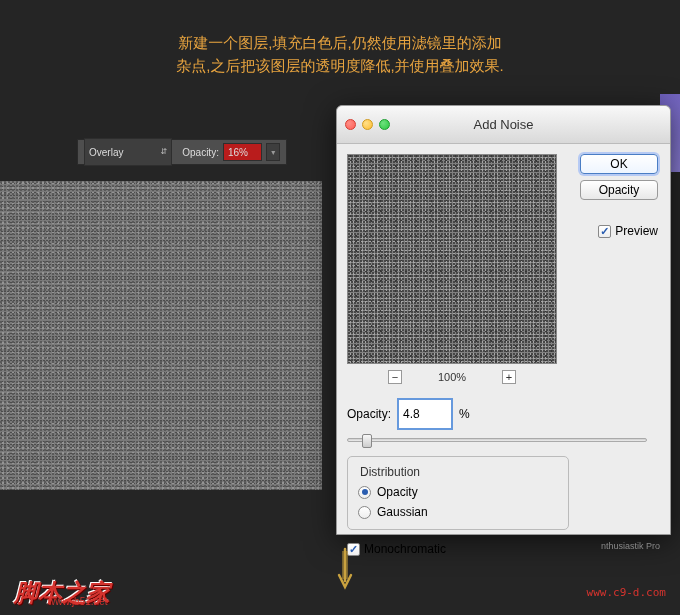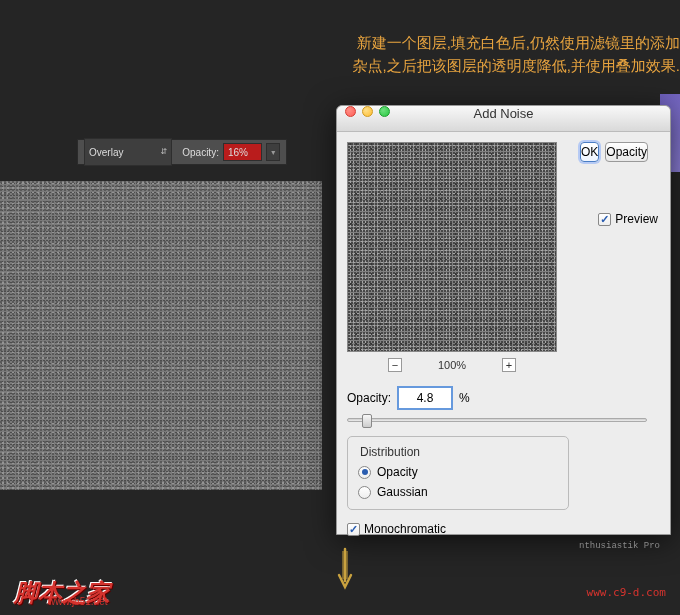--- a/index.html
+++ b/index.html
@@ -1,60 +1,60 @@
 <!DOCTYPE html>
 <html><head>
 <meta charset="utf-8">
 <style>
 *{margin:0;padding:0;box-sizing:border-box}
 body{width:680px;height:615px;background:#252525;font-family:'Lucida Grande',Arial,sans-serif;font-size:12px;position:relative;overflow:hidden}
-.instruction{position:absolute;top:32px;left:0;right:0;text-align:right;color:#e8a43f;font-size:15px;line-height:1.5;font-weight:500}
+.instruction{position:absolute;top:32px;left:0;right:0;text-align:center;color:#e8a43f;font-size:15px;line-height:1.5;font-weight:500}
 .ps-bar{position:absolute;top:139px;left:77px;width:210px;height:26px;background:#4e4e4e;border:1px solid #2a2a2a;display:flex;align-items:center;padding:3px 6px;gap:4px}
 .ps-select{background:#3e3e3e;border:1px solid #2e2e2e;color:#ddd;height:28px;width:90px;padding:0 4px;font-size:10px;display:flex;align-items:center;justify-content:space-between}
 .ps-label{color:#ddd;font-size:10px;margin-left:6px}
 .ps-val{background:#b91c1c;border:1px solid #2e2e2e;color:#ddd;height:18px;width:40px;padding:0 4px;font-size:10px;display:flex;align-items:center}
 .ps-caret{background:#3e3e3e;border:1px solid #2e2e2e;width:14px;height:18px;display:flex;align-items:center;justify-content:center;color:#999;font-size:8px}
 .arrows{font-size:8px;line-height:1;color:#bbb}
 .canvas-noise{position:absolute;top:181px;left:0;width:322px;height:309px;background:#7a7a7a}
 .canvas-noise::before{content:"";position:absolute;inset:0;background-image:radial-gradient(circle at 1px 1px,#555 1px,transparent 0),radial-gradient(circle at 3px 2px,#999 1px,transparent 0),radial-gradient(circle at 2px 3px,#444 1px,transparent 0);background-size:4px 4px,5px 5px,3px 3px;opacity:.85}
 .dialog{position:absolute;top:105px;left:336px;width:335px;height:430px;background:#ededed;border:1px solid #999;box-shadow:0 6px 30px rgba(0,0,0,.6);border-radius:6px 6px 0 0}
-.titlebar{height:26px;background:linear-gradient(#f8f8f8,#d9d9d9);border-bottom:1px solid #bbb;border-radius:6px 6px 0 0;display:flex;align-items:flex-start}
+.titlebar{height:38px;background:linear-gradient(#f8f8f8,#d9d9d9);border-bottom:1px solid #bbb;border-radius:6px 6px 0 0;display:flex;align-items:center}
 .traffic{display:flex;gap:6px;margin-left:8px}
 .tl{width:11px;height:11px;border-radius:50%}
 .tl.r{background:radial-gradient(circle at 35% 35%,#ff8e86,#ff5f57);border:1px solid #d43d32}
 .tl.y{background:radial-gradient(circle at 35% 35%,#ffe08a,#febc2e);border:1px solid #d09a1e}
 .tl.g{background:radial-gradient(circle at 35% 35%,#6ee07f,#28c840);border:1px solid #1a9e2e}
 .title{position:absolute;left:0;right:0;text-align:center;font-size:13px;color:#333}
 .dlg-body{padding:10px;position:relative;height:calc(100% - 22px)}
 .preview-box{width:210px;height:210px;border:1px solid #888;background:#808080;position:relative;overflow:hidden}
 .preview-box::before{content:"";position:absolute;inset:0;background-image:radial-gradient(circle at 1px 1px,#444 1px,transparent 0),radial-gradient(circle at 2px 3px,#aaa 1px,transparent 0),radial-gradient(circle at 3px 1px,#333 1px,transparent 0);background-size:3px 3px,4px 4px,5px 5px;opacity:.95}
 .zoom-row{width:210px;display:flex;align-items:center;justify-content:center;gap:36px;margin-top:6px;font-size:11px;color:#333}
 .zoom-btn{width:14px;height:14px;border:1px solid #999;background:#fff;display:flex;align-items:center;justify-content:center;font-size:11px;line-height:1}
-.btns{position:absolute;top:10px;right:12px;width:78px;display:flex;flex-direction:row;gap:6px}
+.btns{position:absolute;top:10px;right:12px;width:78px;display:flex;flex-direction:column;gap:6px}
 .mac-btn{height:20px;background:linear-gradient(#fff,#e8e8e8);border:1px solid #999;border-radius:4px;font-size:12px;text-align:center;line-height:18px}
 .mac-btn.default{border:1px solid #4a7dc4;box-shadow:0 0 0 2px rgba(100,150,255,.4);background:linear-gradient(#fff,#eef5ff)}
 .preview-chk{position:absolute;top:80px;right:12px;display:flex;align-items:center;gap:4px;font-size:12px}
 .chk{width:13px;height:13px;border:1px solid #888;border-radius:2px;background:linear-gradient(#fff,#eee);display:flex;align-items:center;justify-content:center;color:#2a5db0;font-size:11px;font-weight:bold}
 .amount-row{margin-top:14px;display:flex;align-items:center;gap:6px;font-size:12px}
-.amount-input{width:56px;height:24px;border:2px solid #6699dd;background:#fff;padding:0 4px;font-size:12px;text-align:center;outline:none}
+.amount-input{width:56px;height:32px;border:2px solid #6699dd;background:#fff;padding:0 4px;font-size:12px;text-align:left;outline:none}
 .slider{margin-top:8px;width:300px;height:4px;background:linear-gradient(#ccc,#eee);border:1px solid #aaa;border-radius:2px;position:relative}
 .slider-thumb{position:absolute;top:-5px;left:14px;width:10px;height:14px;background:linear-gradient(#f8f8f8,#ccc);border:1px solid #888;border-radius:2px}
 .fieldset{margin-top:14px;border:1px solid #bbb;border-radius:5px;padding:8px 10px 10px;width:222px}
 .fieldset-legend{font-size:12px;color:#333;background:#ededed;padding:0 4px;margin-left:-2px;margin-top:-16px;display:inline-block;position:relative}
 .radio-row{display:flex;align-items:center;gap:6px;font-size:12px;margin-top:6px}
 .radio{width:13px;height:13px;border:1px solid #888;border-radius:50%;background:linear-gradient(#fff,#eee);display:flex;align-items:center;justify-content:center}
 .radio.checked::after{content:"";width:6px;height:6px;border-radius:50%;background:#2a5db0}
 .mono-row{margin-top:12px;display:flex;align-items:center;gap:4px;font-size:12px}
 .right-panel{position:absolute;top:94px;right:0;width:20px;height:78px;background:linear-gradient(135deg,#6d5fbb,#8a7dd4)}
 .watermark{position:absolute;bottom:6px;left:14px;color:#d4332e;font-size:24px;font-weight:bold;font-style:italic;text-shadow:1px 1px 0 #5a0000,-1px -1px 0 #fff;font-family:Liberation Serif, serif}
 .watermark-sub{position:absolute;bottom:8px;left:48px;color:#d4332e;font-size:10px}
 .url{position:absolute;bottom:16px;right:14px;color:#d4332e;font-size:11px;font-family:monospace}
 .arrow-down{position:absolute;bottom:24px;left:336px;width:18px;height:44px}
 .arrow-down svg{display:block}
-.footer-text{position:absolute;bottom:64px;right:20px;color:#888;font-size:9px;font-family:Liberation Mono, monospace}
+.footer-text{position:absolute;bottom:64px;right:20px;color:#888;font-size:9px;font-family:Liberation Sans, sans-serif}
 </style>
 </head>
 <body>
 
 <div class="instruction">
   <div>新建一个图层,填充白色后,仍然使用滤镜里的添加</div>
   <div>杂点,之后把该图层的透明度降低,并使用叠加效果.</div>
 </div>
 
 <div class="ps-bar">

